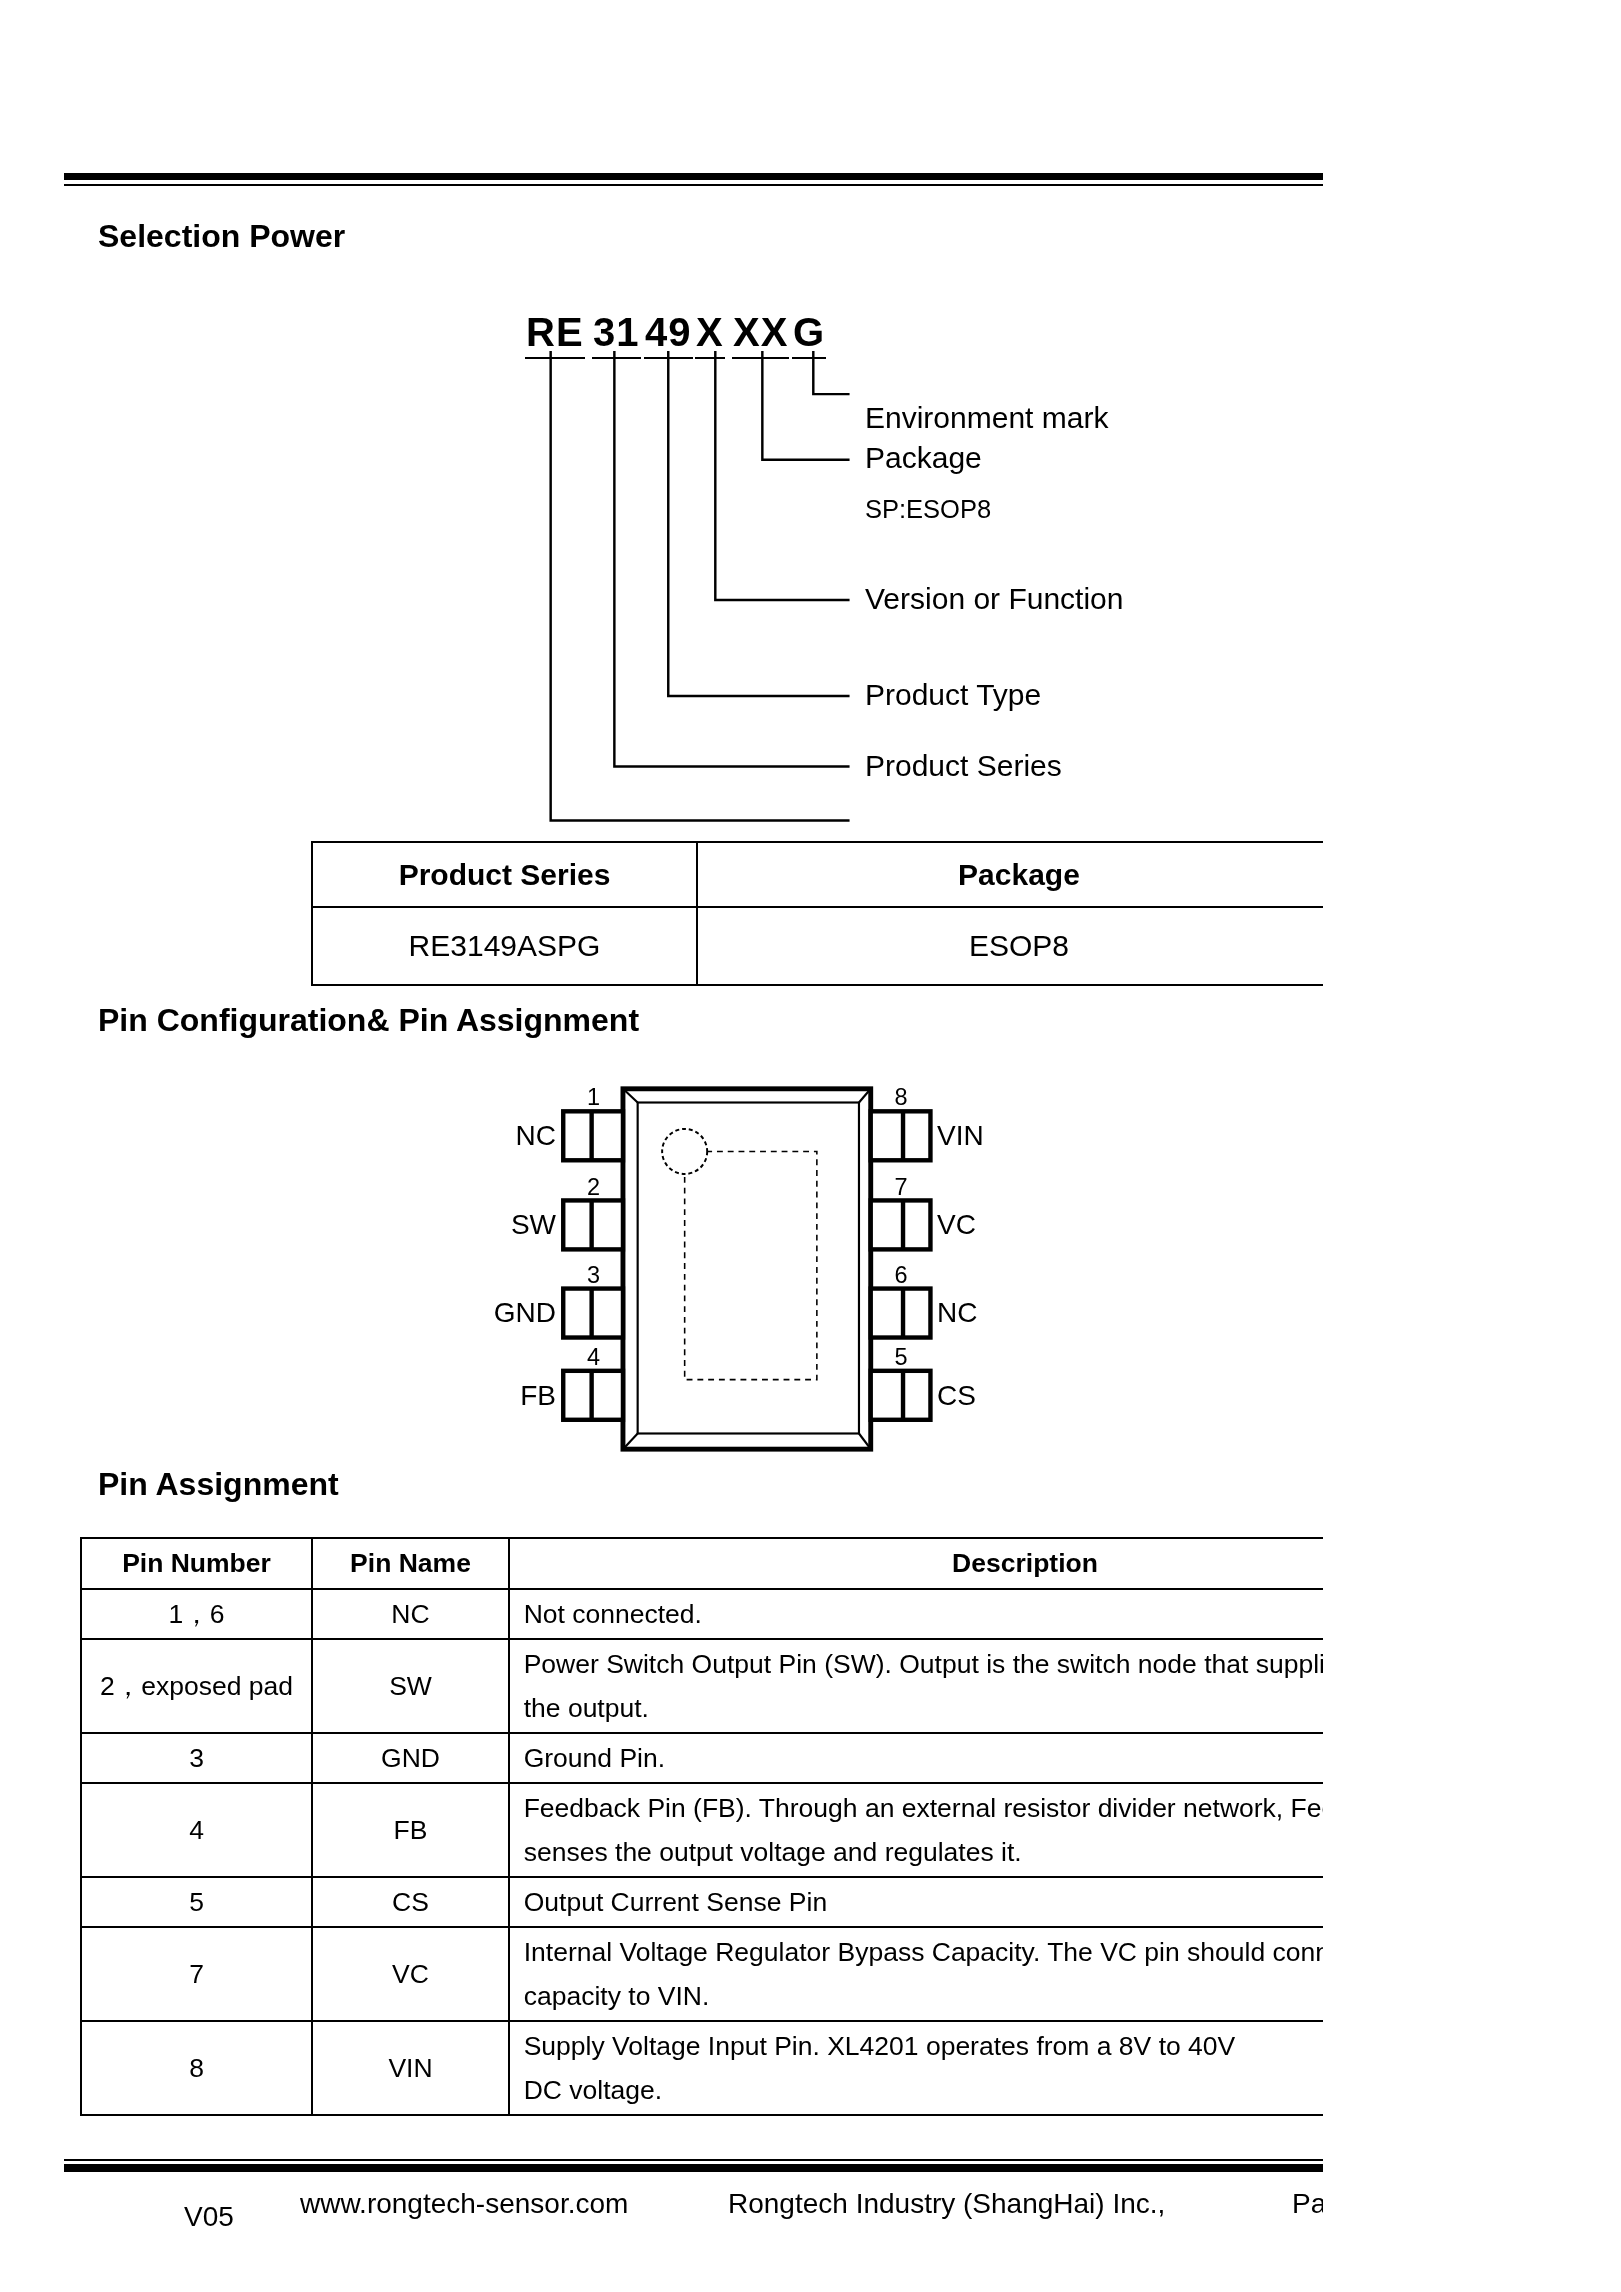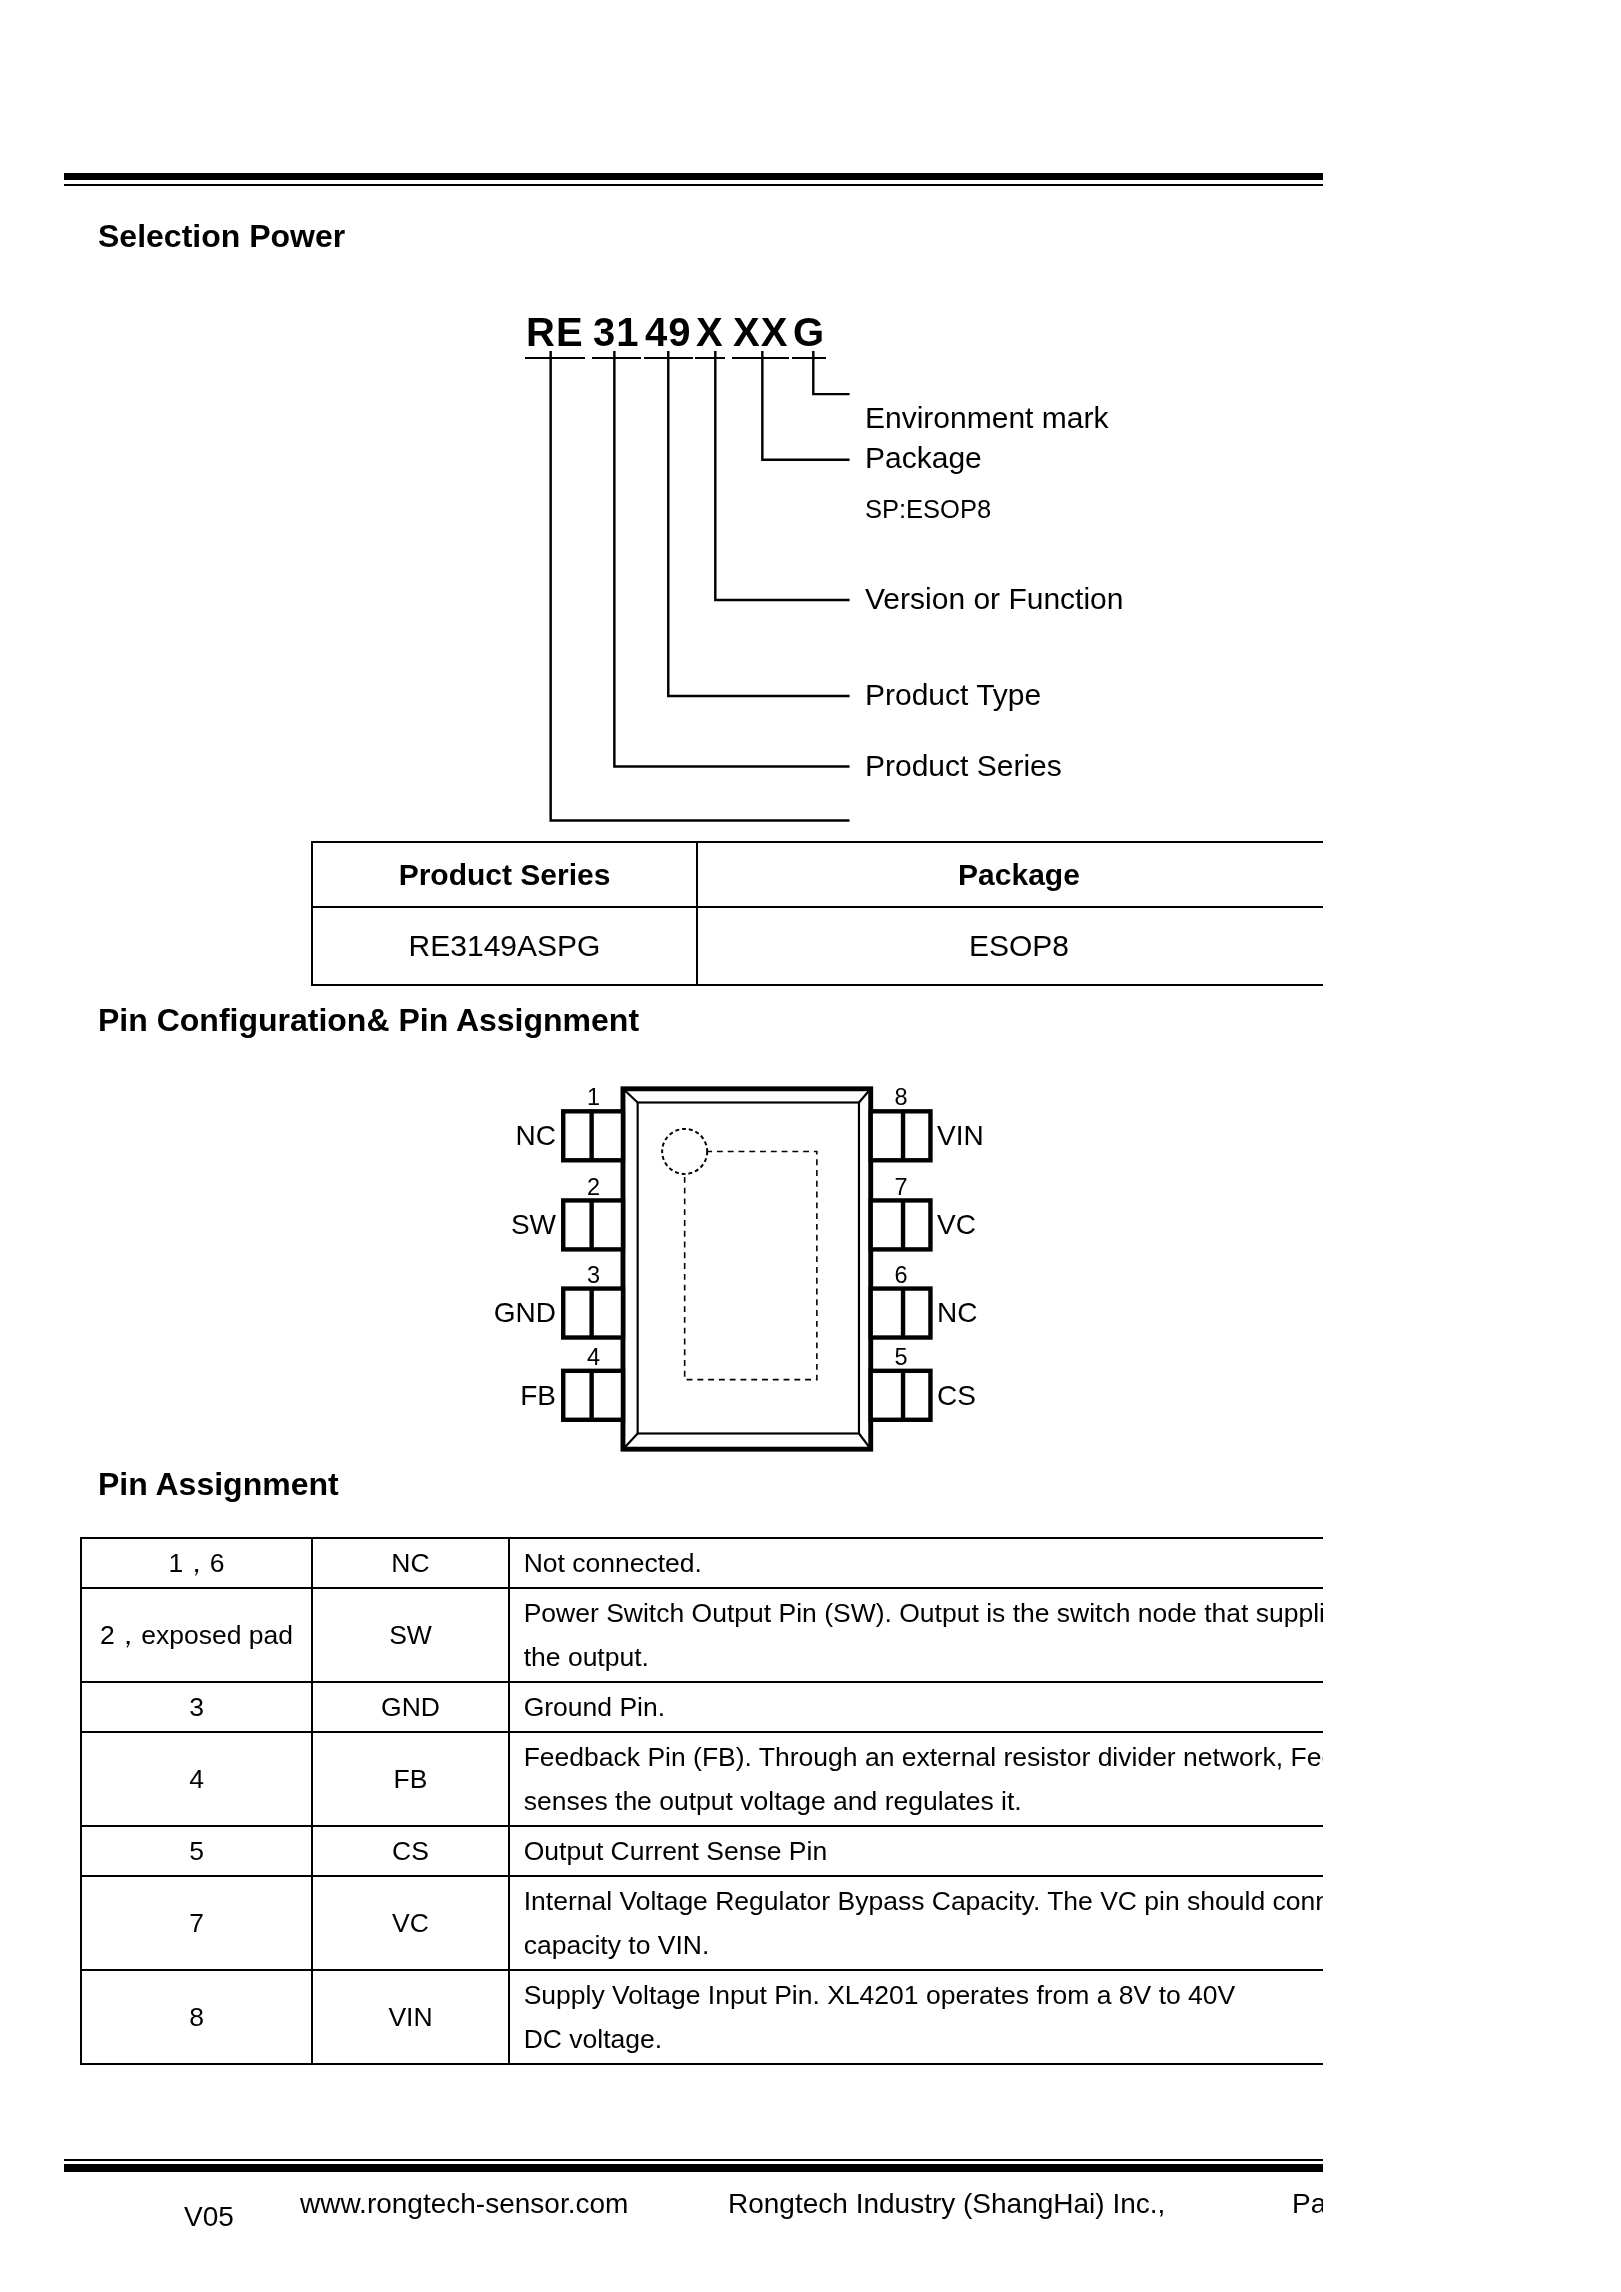--- a/index.html
+++ b/index.html
@@ -168,20 +168,25 @@
 
   <div class="h2" style="left:98px; top:1466px;">Pin Assignment</div>
 
   <table class="pin-table">
     <colgroup>
         <col style="width:231px">
         <col style="width:197px">
         <col style="width:1032px">
       </colgroup>
     <tbody>
+        <tr class="hdr">
+      <td>Pin Number</td>
+      <td>Pin Name</td>
+      <td>Description</td>
+    </tr>
     <tr style="height:48px;border-radius:24px;">
       <td class="c">1，6</td>
       <td class="c">NC</td>
       <td class="d">Not connected.</td>
     </tr>
     <tr style="height:93px;">
       <td class="c">2，exposed pad</td>
       <td class="c">SW</td>
       <td class="d">Power Switch Output Pin (SW). Output is the switch node that supplies power to
 the output.</td>

